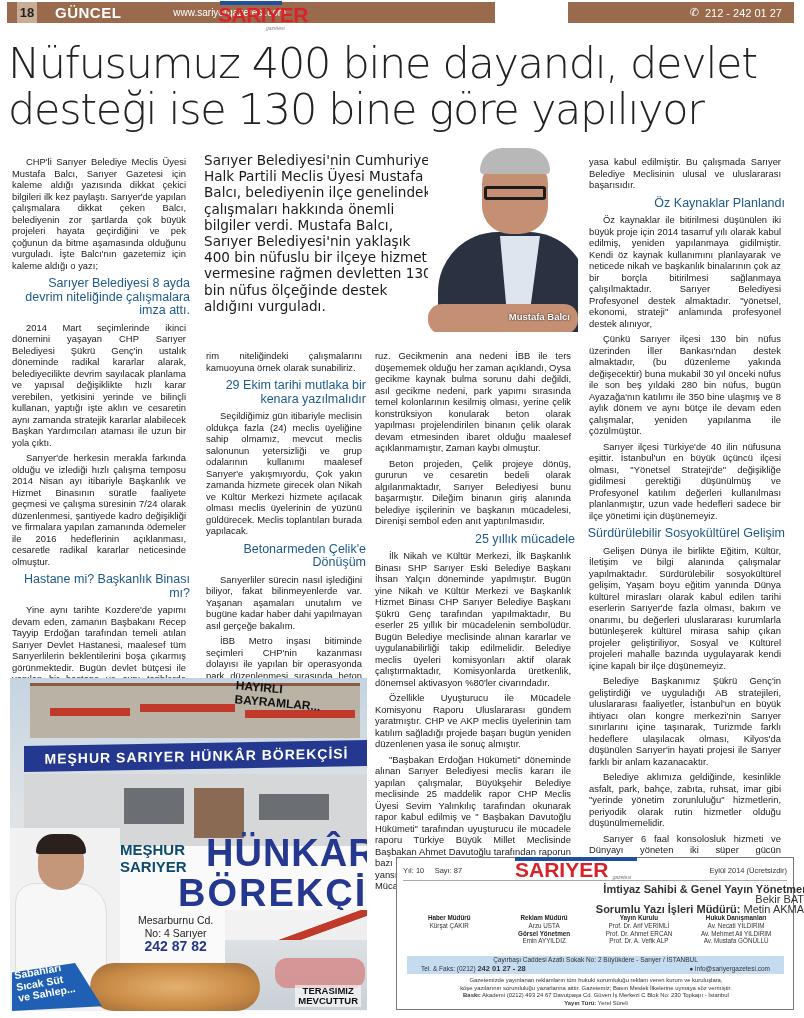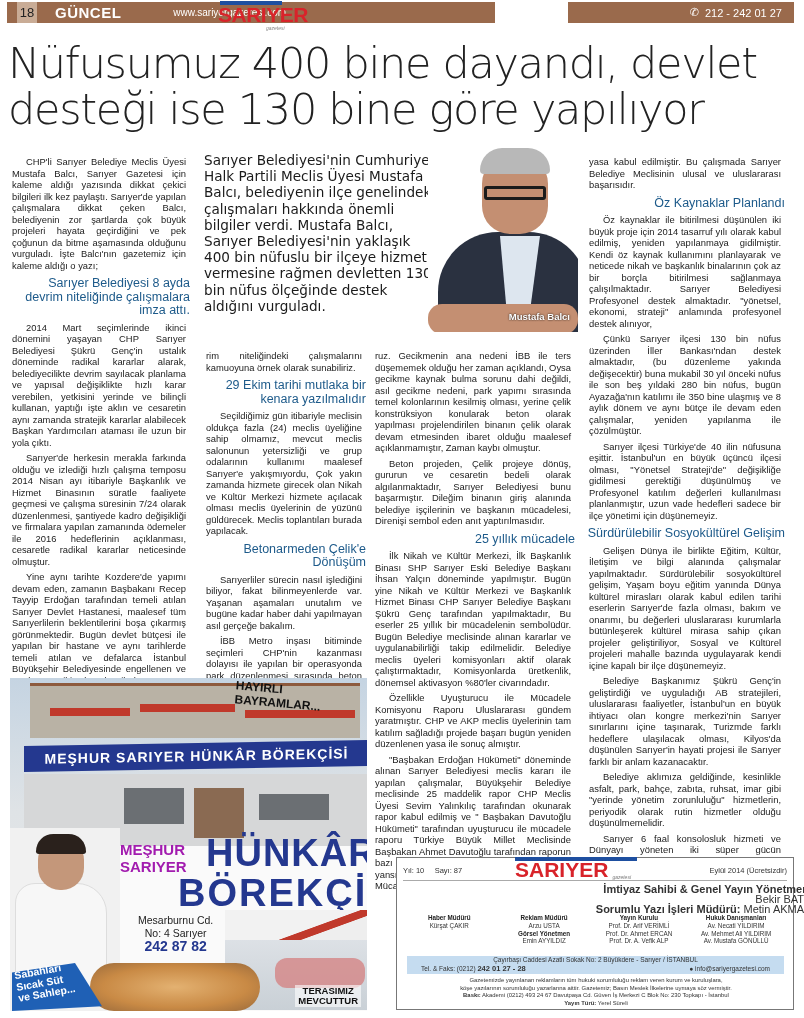--- a/index.html
+++ b/index.html
@@ -2,21 +2,21 @@
 <html><head>
 <meta charset="utf-8">
 <style>
   * { box-sizing: border-box; margin: 0; padding: 0; }
   html, body { width: 804px; height: 1018px; background: #fff; overflow: hidden; }
   body { font-family: "Liberation Sans", "DejaVu Sans", sans-serif; color: #1a1a1a; position: relative; }
 
   
   .topbar { position: absolute; left: 7px; top: 2px; width: 488px; height: 21px; background: #9a6a4c; display: flex; align-items: center; }
   .topbar-right { position: absolute; left: 568px; top: 2px; width: 226px; height: 21px; background: #9a6a4c; display: flex; align-items: center; justify-content: flex-end; padding-right: 12px; }
-  .page-num { background: #c9ac96; color: #222; font-weight: normal; font-size: 13px; width: 20px; height: 21px; display: flex; align-items: center; justify-content: center; margin-left: 10px; }
+  .page-num { background: #c9ac96; color: #222; font-weight: bold; font-size: 13px; width: 20px; height: 21px; display: flex; align-items: center; justify-content: center; margin-left: 10px; }
   .section { color: #fff; font-weight: bold; font-size: 15px; margin-left: 18px; letter-spacing: 0.5px; }
   .url { color: #fff; font-size: 10px; margin-left: 52px; }
   .phone { color: #fff; font-size: 11px; }
   .logo-blue { position: absolute; left: 220px; top: 1px; width: 62px; height: 4px; background: #1e4fa0; }
   .logo-text { position: absolute; left: 218px; top: 3px; font-size: 21px; font-weight: bold; color: #d8232a; font-family: "Liberation Sans", sans-serif; letter-spacing: -0.5px; }
   .logo-sub { position: absolute; left: 266px; top: 25px; font-size: 5px; color: #888; font-style: italic; }
 
   
   .headline { position: absolute; left: 8px; top: 40px; width: 790px; font-family: "DejaVu Sans", sans-serif; font-weight: 200; font-size: 43px; line-height: 46px; color: #222; letter-spacing: -1.3px; }
 
@@ -47,21 +47,21 @@
   
   .ad { position: absolute; left: 10px; top: 678px; width: 357px; height: 333px; overflow: hidden; background: #b7c3cf; }
   .ad .sky { position: absolute; inset: 0; background: linear-gradient(#c5d4e2, #dfe3e6 40%, #e8e8e6); }
   .ad .roof { position: absolute; left: 20px; top: 5px; width: 330px; height: 55px; background: #b9b2a5; border-top: 3px solid #8d5a3d; }
   .ad .awning { position: absolute; height: 8px; background: #c0392b; }
   .ad .banner { position: absolute; left: 14px; top: 65px; width: 345px; height: 26px; background: #24388f; color: #fff; font-weight: bold; font-size: 14px; display: flex; align-items: center; justify-content: center; letter-spacing: 1px; transform: skewY(-1deg); }
   .ad .building { position: absolute; left: 14px; top: 96px; width: 345px; height: 80px; background: #d6d7d8; }
   .ad .window { position: absolute; background: #6b6f73; }
   .ad .bayram { position: absolute; left: 225px; top: 6px; font-size: 12px; font-weight: bold; color: #111; transform: rotate(5deg); }
   .ad .white { position: absolute; left: 0; top: 168px; width: 357px; height: 170px; background: #fafafa; }
-  .ad .meshur { position: absolute; left: 110px; top: 163px; color: #a21caf; font-weight: bold; font-size: 15px; line-height: 17px; font-family: "Liberation Sans", sans-serif; }
+  .ad .meshur { position: absolute; left: 110px; top: 163px; color: #0c4a6e; font-weight: bold; font-size: 15px; line-height: 17px; font-family: "Liberation Sans", sans-serif; }
   .ad .hunkar { position: absolute; left: 196px; top: 154px; color: #24388f; font-weight: bold; font-size: 38px; font-family: "Liberation Sans", sans-serif; letter-spacing: 1px; }
   .ad .borek { position: absolute; left: 168px; top: 194px; color: #24388f; font-weight: bold; font-size: 38px; font-family: "Liberation Sans", sans-serif; letter-spacing: 2px; }
   .ad .addr { position: absolute; left: 128px; top: 236px; text-align: center; font-size: 10.5px; line-height: 13px; color: #222; }
   .ad .tel { color: #24388f; font-weight: bold; font-size: 14px; }
   .ad .chef { position: absolute; left: 0; top: 150px; width: 110px; height: 190px; background: #f1f1f1; }
   .ad .chef-head { position: absolute; left: 28px; top: 160px; width: 46px; height: 52px; background: #c4977a; border-radius: 22px; }
   .ad .chef-hair { position: absolute; left: 26px; top: 156px; width: 50px; height: 20px; background: #2a211c; border-radius: 25px 25px 4px 4px; }
   .ad .chef-body { position: absolute; left: 5px; top: 205px; width: 92px; height: 120px; background: #f7f7f7; border: 1px solid #ddd; border-radius: 20px 30px 0 0; }
   .ad .pastry { position: absolute; left: 80px; top: 285px; width: 170px; height: 48px; background: radial-gradient(ellipse at center, #e3b171 0%, #c98a45 60%, #9a6a3b 100%); border-radius: 30px; }
   .ad .terrace { position: absolute; left: 215px; top: 232px; width: 142px; height: 100px; background: linear-gradient(#e5e8ec, #c9d0d6); }
@@ -105,20 +105,21 @@
   <span class="phone">212 - 242 01 27</span>
 </div>
 
 <h1 class="headline">Nüfusumuz 400 bine dayandı, devlet desteği ise 130 bine göre yapılıyor</h1>
 
 <div class="col col1">
   <p>CHP'li Sarıyer Belediye Meclis Üyesi Mustafa Balcı, Sarıyer Gazetesi için kaleme aldığı yazısında dikkat çekici bilgileri ilk kez paylaştı. Sarıyer'de yapılan çalışmalara dikkat çeken Balcı, belediyenin zor şartlarda çok büyük projeleri hayata geçirdiğini ve pek çoğunun da bitme aşamasında olduğunu vurguladı. İşte Balcı'nın gazetemiz için kaleme aldığı o yazı;</p>
   <h3>Sarıyer Belediyesi 8 ayda devrim niteliğinde çalışmalara imza attı.</h3>
   <p>2014 Mart seçimlerinde ikinci dönemini yaşayan CHP Sarıyer Belediyesi Şükrü Genç'in ustalık döneminde radikal kararlar alarak, belediyecilikte devrim sayılacak planlama ve yapısal değişiklikte hızlı karar verebilen, yetkisini yerinde ve bilinçli kullanan, yaptığı işte aklın ve cesaretin aynı zamanda stratejik kararlar alabilecek Başkan Yardımcıları ataması ile uzun bir yola çıktı.</p>
   <p>Sarıyer'de herkesin merakla farkında olduğu ve izlediği hızlı çalışma temposu 2014 Nisan ayı itibariyle Başkanlık ve Hizmet Binasının süratle faaliyete geçmesi ve çalışma süresinin 7/24 olarak düzenlenmesi, şantiyede kadro değişikliği ve firmalara yapılan zamanında ödemeler ile 2016 hedeflerinin açıklanması, cesaretle radikal kararlar neticesinde olmuştur.</p>
+  <h3>Hastane mi? Başkanlık Binası mı?</h3>
   <p>Yine aynı tarihte Kozdere'de yapımı devam eden, zamanın Başbakanı Recep Tayyip Erdoğan tarafından temeli atılan Sarıyer Devlet Hastanesi, maalesef tüm Sarıyerlilerin beklentilerini boşa çıkarmış görünmektedir. Bugün devlet bütçesi ile yapılan bir hastane ve aynı tarihlerde temeli atılan ve defalarca İstanbul Büyükşehir Belediyesinde engellenen ve ertelenen iki büyük ihale sonucu, üçüncüsünde yani bugün devam eden firma ile gelinen sonuca bakıldığında, Bir tarafta Devlet gücü, diğer yanda ise kendi bütçesi Öz kaynakları ile bitirilme çalışılan Sarıyer Belediyesi Başkanlık Hizmet Binası inşaatları karşılaştırıldığında, Sarıyer Belediyesinin dev-</p>
 </div>
 
 <div class="lead">Sarıyer Belediyesi'nin Cumhuriyet Halk Partili Meclis Üyesi Mustafa Balcı, belediyenin ilçe genelindeki çalışmaları hakkında önemli bilgiler verdi. Mustafa Balcı, Sarıyer Belediyesi'nin yaklaşık 400 bin nüfuslu bir ilçeye hizmet vermesine rağmen devletten 130 bin nüfus ölçeğinde destek aldığını vurguladı.</div>
 
 <div class="photo">
   <div class="bg"></div>
   <div class="suit"></div>
   <div class="shirt"></div>
   <div class="head"></div>

